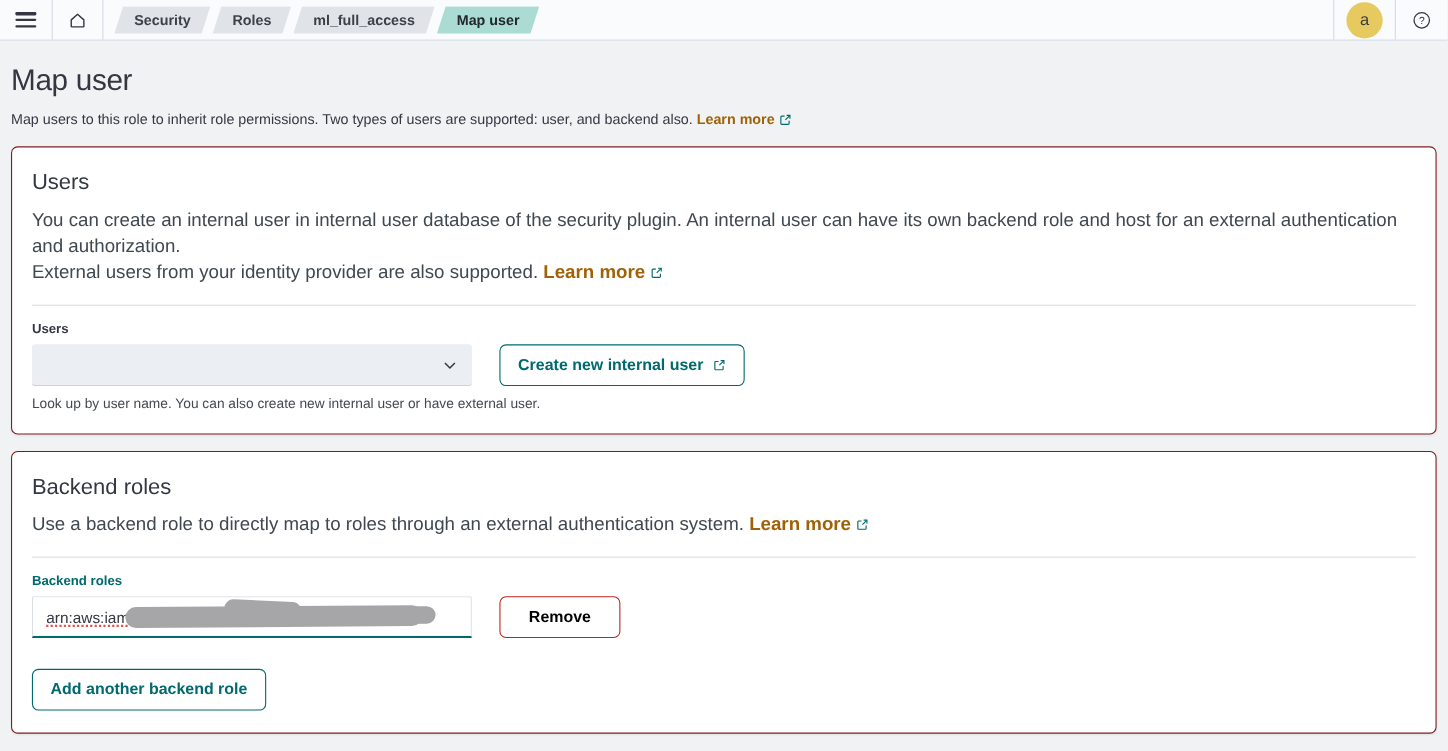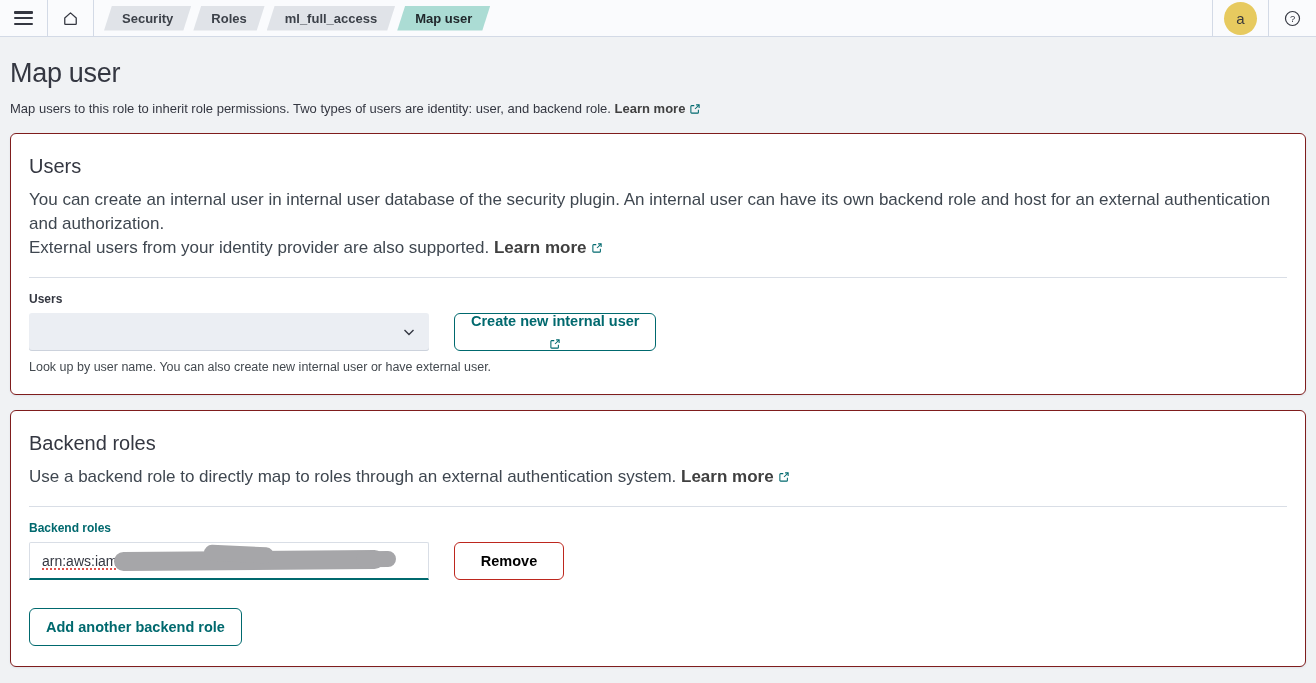--- a/index.html
+++ b/index.html
@@ -35,21 +35,21 @@
     display:flex; align-items:center; justify-content:center;
     font-size:15px; color:#39393b; margin:0 11px; cursor:pointer; flex:none;
   }
   .help-btn { padding:0 15px; }
   
   .main { padding:0 10px; }
   .page-head { margin-top:21px; }
   .page-title { font-size:27px; font-weight:400; color:#343741; letter-spacing:-0.3px; }
   .page-desc { margin-top:11px; font-size:13px; color:#343741; line-height:1.35; }
   .link {
-    color:#404040; font-weight:700; text-decoration:none; cursor:pointer;
+    color:#a16207; font-weight:700; text-decoration:none; cursor:pointer;
     display:inline-flex; align-items:center; gap:4px; white-space:nowrap;
   }
   .ext-icon { width:12px; height:12px; flex:none; }
   .panel {
     background:#fff; border:1px solid #7f1d1d; border-radius:6px;
     box-shadow:0 1px 2px rgba(152,162,179,.18);
     margin-top:15px; padding:21px 18px 20px 18px;
   }
   .panel-title { font-size:20px; font-weight:400; color:#343741; }
   .panel-desc { margin-top:10px; font-size:17px; line-height:1.42; color:#3f4750; }
@@ -85,21 +85,21 @@
     background:#a6a6a9; border-radius:12px; transform:rotate(3deg);
   }
   .redact-blob::after {
     content:""; position:absolute; right:-12px; top:1px; width:40px; height:16px;
     background:#a6a6a9; border-radius:10px;
   }
   
   .btn {
     height:38px; border-radius:6px; font-size:14.5px; font-weight:700;
     font-family:inherit; cursor:pointer; display:inline-flex; align-items:center;
-    justify-content:center; gap:9px; padding:0 16px; background:#fff;flex-direction:column;
+    justify-content:center; gap:9px; padding:0 16px; background:#fff;
   }
   .btn-teal-outline { border:1px solid #00696e; color:#00696e; }
   .btn-red-outline  { border:1px solid #bd271e; color:#000000; min-width:110px; }
   .btn-teal-fill    { border:1px solid #00696e; background:#00696e; color:#fff; min-width:111px; height:37px; }
   .btn-cancel { min-width:110px; height:37px; }
   .help-text { margin-top:9px; font-size:12.5px; color:#43494f; }
   .add-btn-row { margin-top:28px; }
   
   .footer-actions {
     margin:17px 10px 0 10px; display:flex; justify-content:flex-end; gap:26px;
@@ -143,21 +143,21 @@
         </svg>
     </span>
   </button>
 </div>
 
 <div class="main">
 
   <div class="page-head">
     <div class="page-title">Map user</div>
     <div class="page-desc">
-      <span>Map users to this role to inherit role permissions. Two types of users are identity: user, and backend role.</span>
+      <span>Map users to this role to inherit role permissions. Two types of users are supported: user, and backend also.</span>
       <a class="link">
         <span>Learn more</span>
         <svg class="ext-icon" viewBox="0 0 16 16">
             <path d="M12.5 9v3.5a1 1 0 0 1-1 1h-8a1 1 0 0 1-1-1v-8a1 1 0 0 1 1-1H7" fill="none" stroke="#00696e" stroke-width="1.4"></path>
             <path d="M9.5 2.5H13.5V6.5" fill="none" stroke="#00696e" stroke-width="1.4"></path>
             <path d="M13.3 2.7 8 8" fill="none" stroke="#00696e" stroke-width="1.4"></path>
           </svg>
       </a>
     </div>
   </div>

